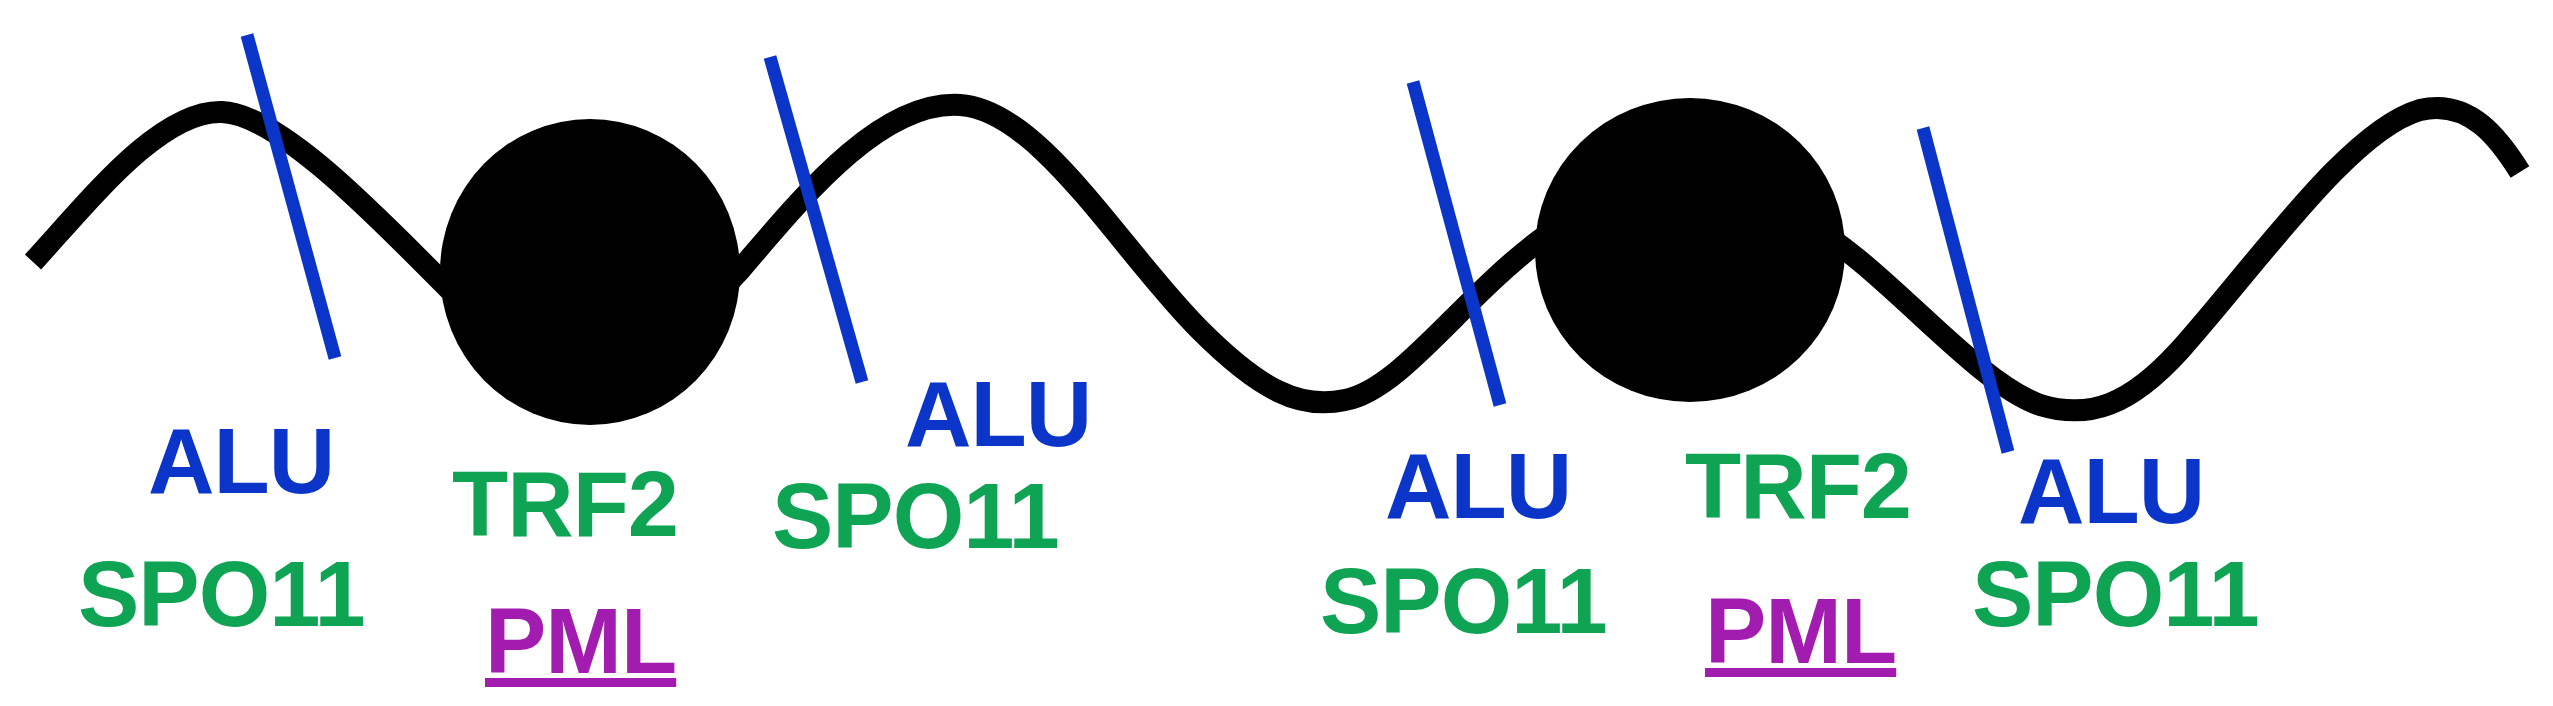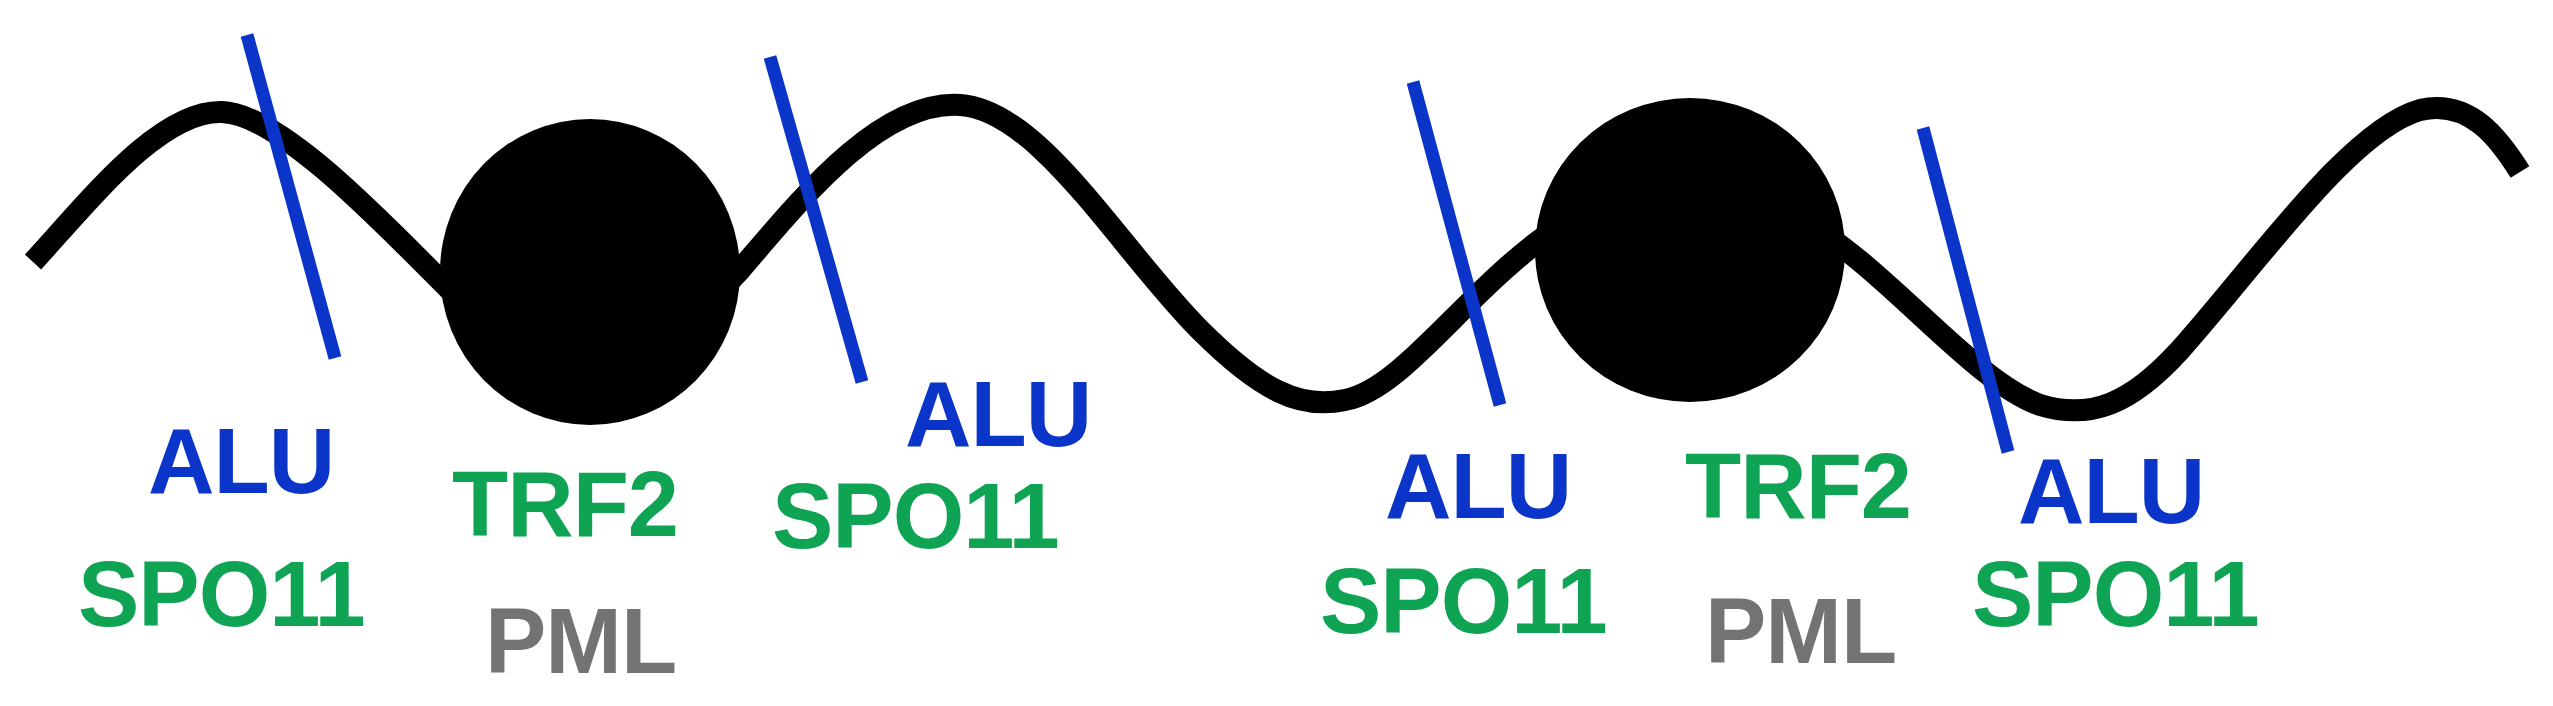--- a/index.html
+++ b/index.html
@@ -15,21 +15,21 @@
       position: absolute;
       font-family: "Liberation Sans", "DejaVu Sans", sans-serif;
       font-weight: bold;
       font-size: 92px;
       line-height: 1;
       letter-spacing: -1px;
       white-space: nowrap;
     }
     .c-blue { color: #0a35c8; }
     .c-green { color: #0fa454; }
-    .c-red { color: #737373; }
+    .c-red { color: #a21caf; text-decoration: underline; }
   </style>
 </head>
 <body>
 
 <div class="canvas">
   <svg class="art" width="2553" height="706" viewBox="0 0 2553 706">
 
     <path d="M 33 262
              C 90 200, 160 110, 222 112
              C 280 114, 380 220, 450 290

